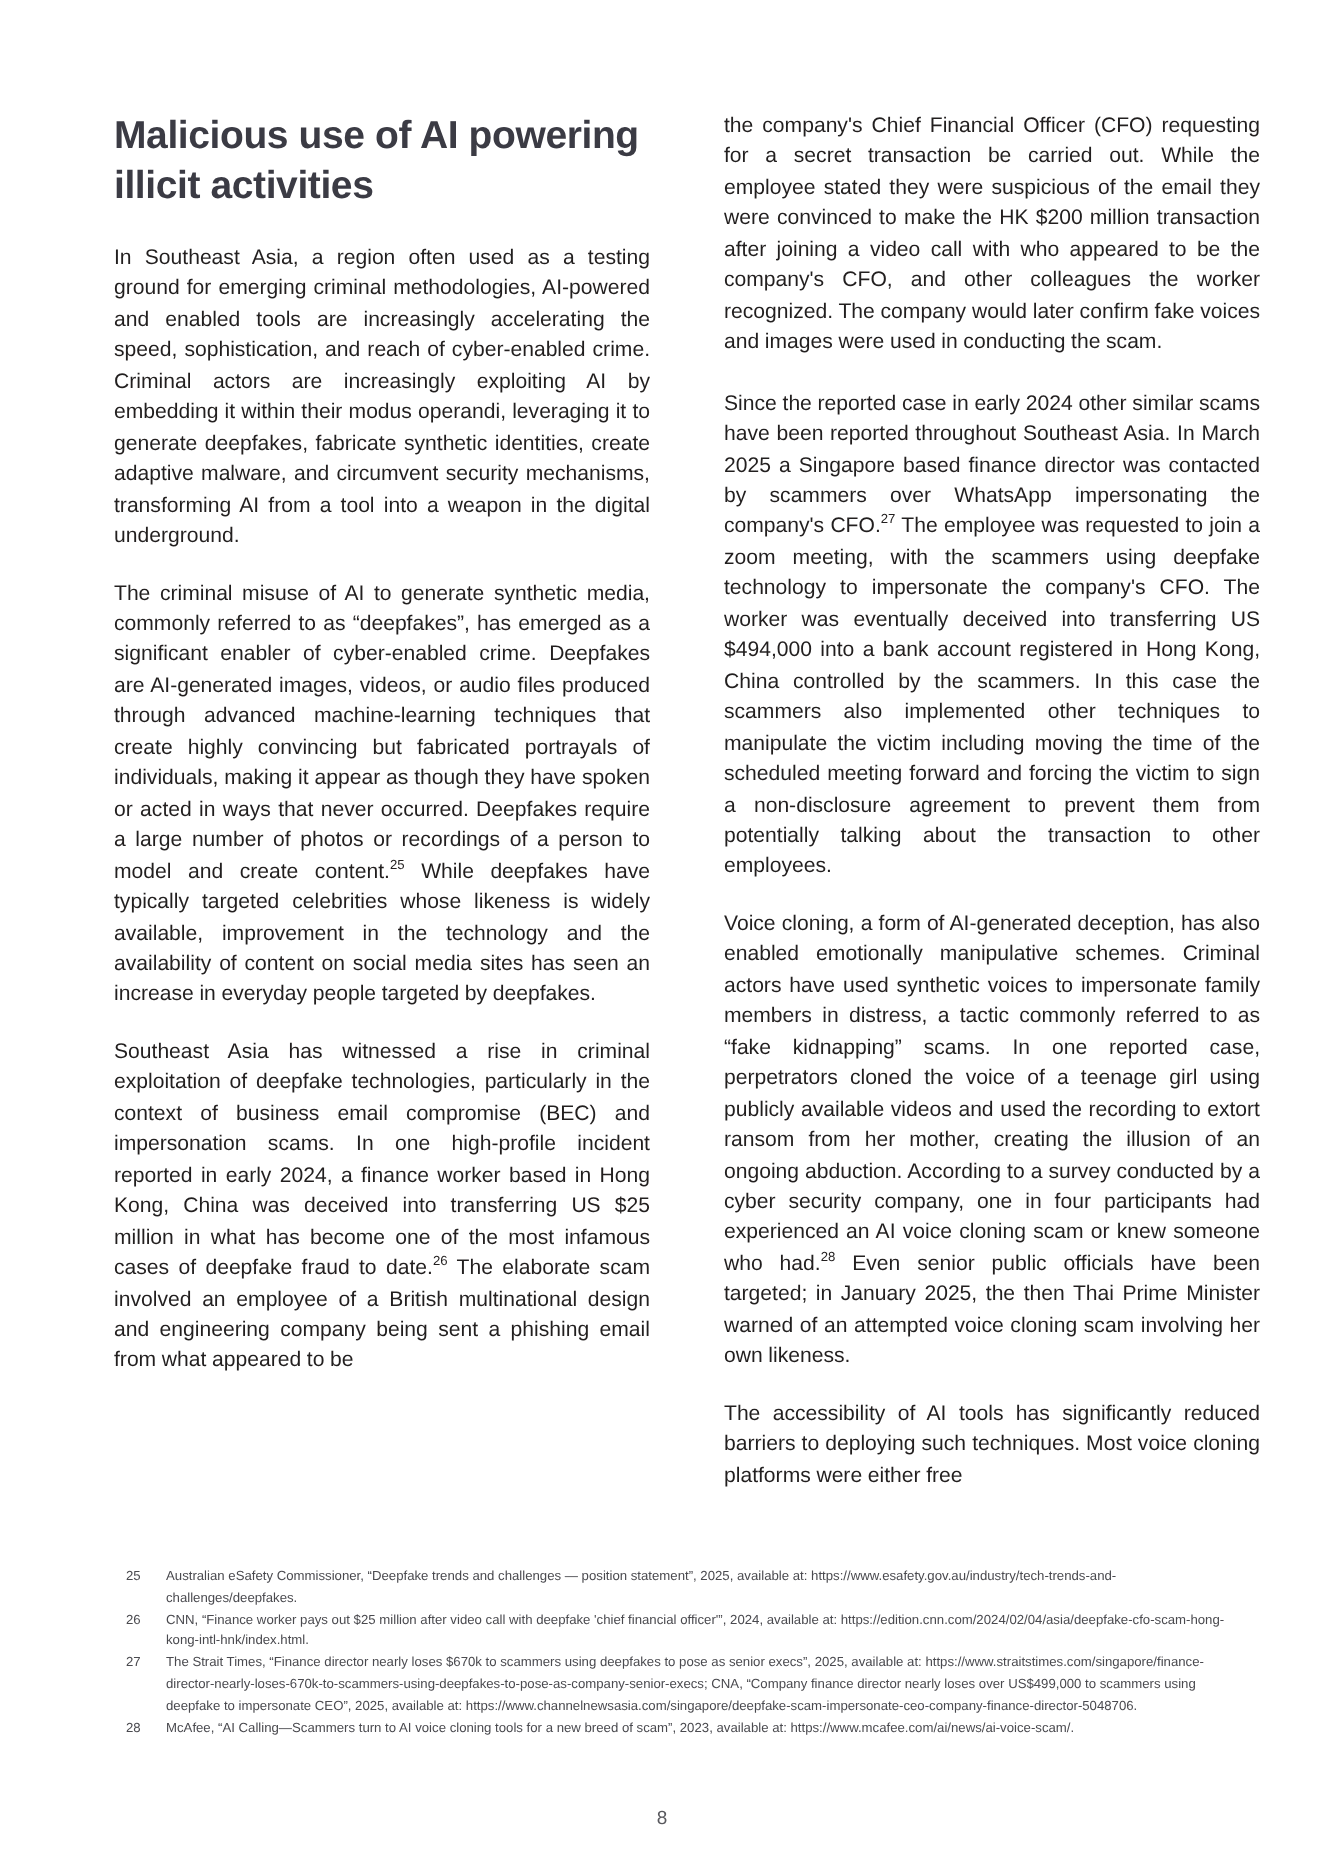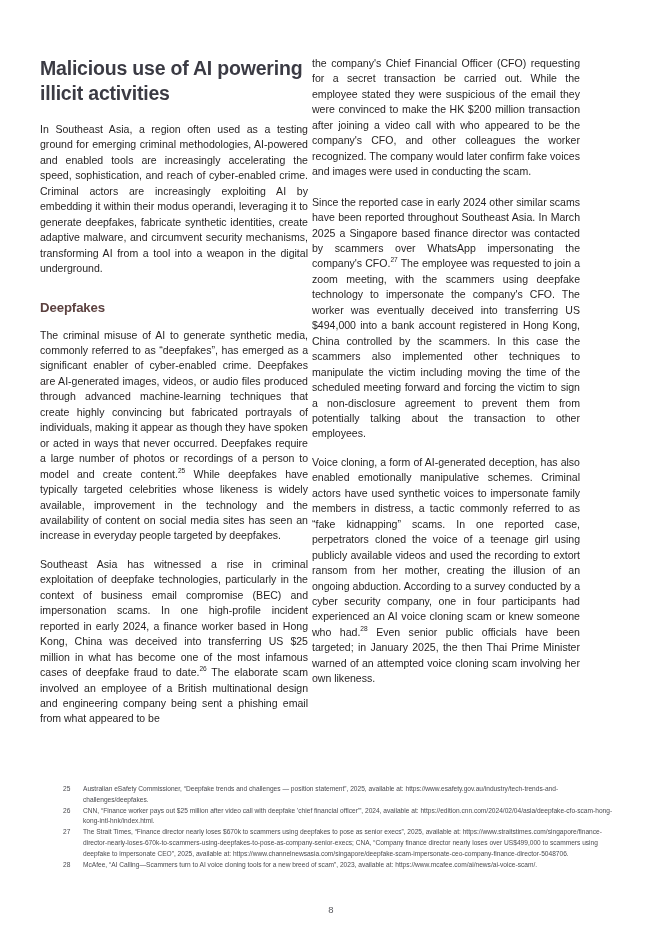--- a/index.html
+++ b/index.html
@@ -15,26 +15,26 @@
     color: #231f20;
     overflow: hidden;
   }
   .page {
     position: absolute;
     inset: 0;
     padding: 0;
   }
   .columns {
     position: absolute;
-    left: 40px;
+    left: 57px;
     top: 56px;
     width: 556px;
     height: 722px;
     display: flex;
-    gap: 4px;
+    gap: 37px;
   }
   .col {
     width: 268px;
     flex: 0 0 268px;
   }
   .page-title {
     font-size: 19.5px;
     line-height: 25px;
     font-weight: bold;
     color: #3b3b44;
@@ -108,34 +108,34 @@
 
 <div class="page">
 
   <div class="columns">
 
     <div class="col">
       <h1 class="page-title">Malicious use of AI powering illicit activities</h1>
 
       <p class="body"><span>In Southeast Asia, a region often used as a testing ground for emerging criminal methodologies, AI-powered and enabled tools are increasingly accelerating the speed, sophistication, and reach of cyber-enabled crime. Criminal actors are increasingly exploiting AI by embedding it within their modus operandi, leveraging it to generate deepfakes, fabricate synthetic identities, create adaptive malware, and circumvent security mechanisms, transforming AI from a tool into a weapon in the digital underground.</span></p>
 
-      <h2 class="section-heading">Deepfakes</h2>
 
       <p class="body"><span>The criminal misuse of AI to generate synthetic media, commonly referred to as “deepfakes”, has emerged as a significant enabler of cyber-enabled crime. Deepfakes are AI-generated images, videos, or audio files produced through advanced machine-learning techniques that create highly convincing but fabricated portrayals of individuals, making it appear as though they have spoken or acted in ways that never occurred. Deepfakes require a large number of photos or recordings of a person to model and create content.</span><sup>25</sup> <span>While deepfakes have typically targeted celebrities whose likeness is widely available, improvement in the technology and the availability of content on social media sites has seen an increase in everyday people targeted by deepfakes.</span></p>
 
       <p class="body"><span>Southeast Asia has witnessed a rise in criminal exploitation of deepfake technologies, particularly in the context of business email compromise (BEC) and impersonation scams. In one high-profile incident reported in early 2024, a finance worker based in Hong Kong, China was deceived into transferring US $25 million in what has become one of the most infamous cases of deepfake fraud to date.</span><sup>26</sup> <span>The elaborate scam involved an employee of a British multinational design and engineering company being sent a phishing email from what appeared to be</span></p>
     </div>
 
     <div class="col">
       <p class="body tight"><span>the company's Chief Financial Officer (CFO) requesting for a secret transaction be carried out. While the employee stated they were suspicious of the email they were convinced to make the HK $200 million transaction after joining a video call with who appeared to be the company's CFO, and other colleagues the worker recognized. The company would later confirm fake voices and images were used in conducting the scam.</span></p>
 
       <p class="body"><span>Since the reported case in early 2024 other similar scams have been reported throughout Southeast Asia. In March 2025 a Singapore based finance director was contacted by scammers over WhatsApp impersonating the company's CFO.</span><sup>27</sup> <span>The employee was requested to join a zoom meeting, with the scammers using deepfake technology to impersonate the company's CFO. The worker was eventually deceived into transferring US $494,000 into a bank account registered in Hong Kong, China controlled by the scammers. In this case the scammers also implemented other techniques to manipulate the victim including moving the time of the scheduled meeting forward and forcing the victim to sign a non-disclosure agreement to prevent them from potentially talking about the transaction to other employees.</span></p>
 
       <p class="body"><span>Voice cloning, a form of AI-generated deception, has also enabled emotionally manipulative schemes. Criminal actors have used synthetic voices to impersonate family members in distress, a tactic commonly referred to as “fake kidnapping” scams. In one reported case, perpetrators cloned the voice of a teenage girl using publicly available videos and used the recording to extort ransom from her mother, creating the illusion of an ongoing abduction. According to a survey conducted by a cyber security company, one in four participants had experienced an AI voice cloning scam or knew someone who had.</span><sup>28</sup> <span>Even senior public officials have been targeted; in January 2025, the then Thai Prime Minister warned of an attempted voice cloning scam involving her own likeness.</span></p>
 
+      <p class="body"><span>The accessibility of AI tools has significantly reduced barriers to deploying such techniques. Most voice cloning platforms were either free</span></p>
     </div>
 
   </div>
 
   <div class="notes">
     <div class="note">
       <span class="note-num">25</span>
       <span class="note-text">Australian eSafety Commissioner, “Deepfake trends and challenges — position statement”, 2025, available at: https://www.esafety.gov.au/industry/tech-trends-and-challenges/deepfakes.</span>
     </div>
     <div class="note">

